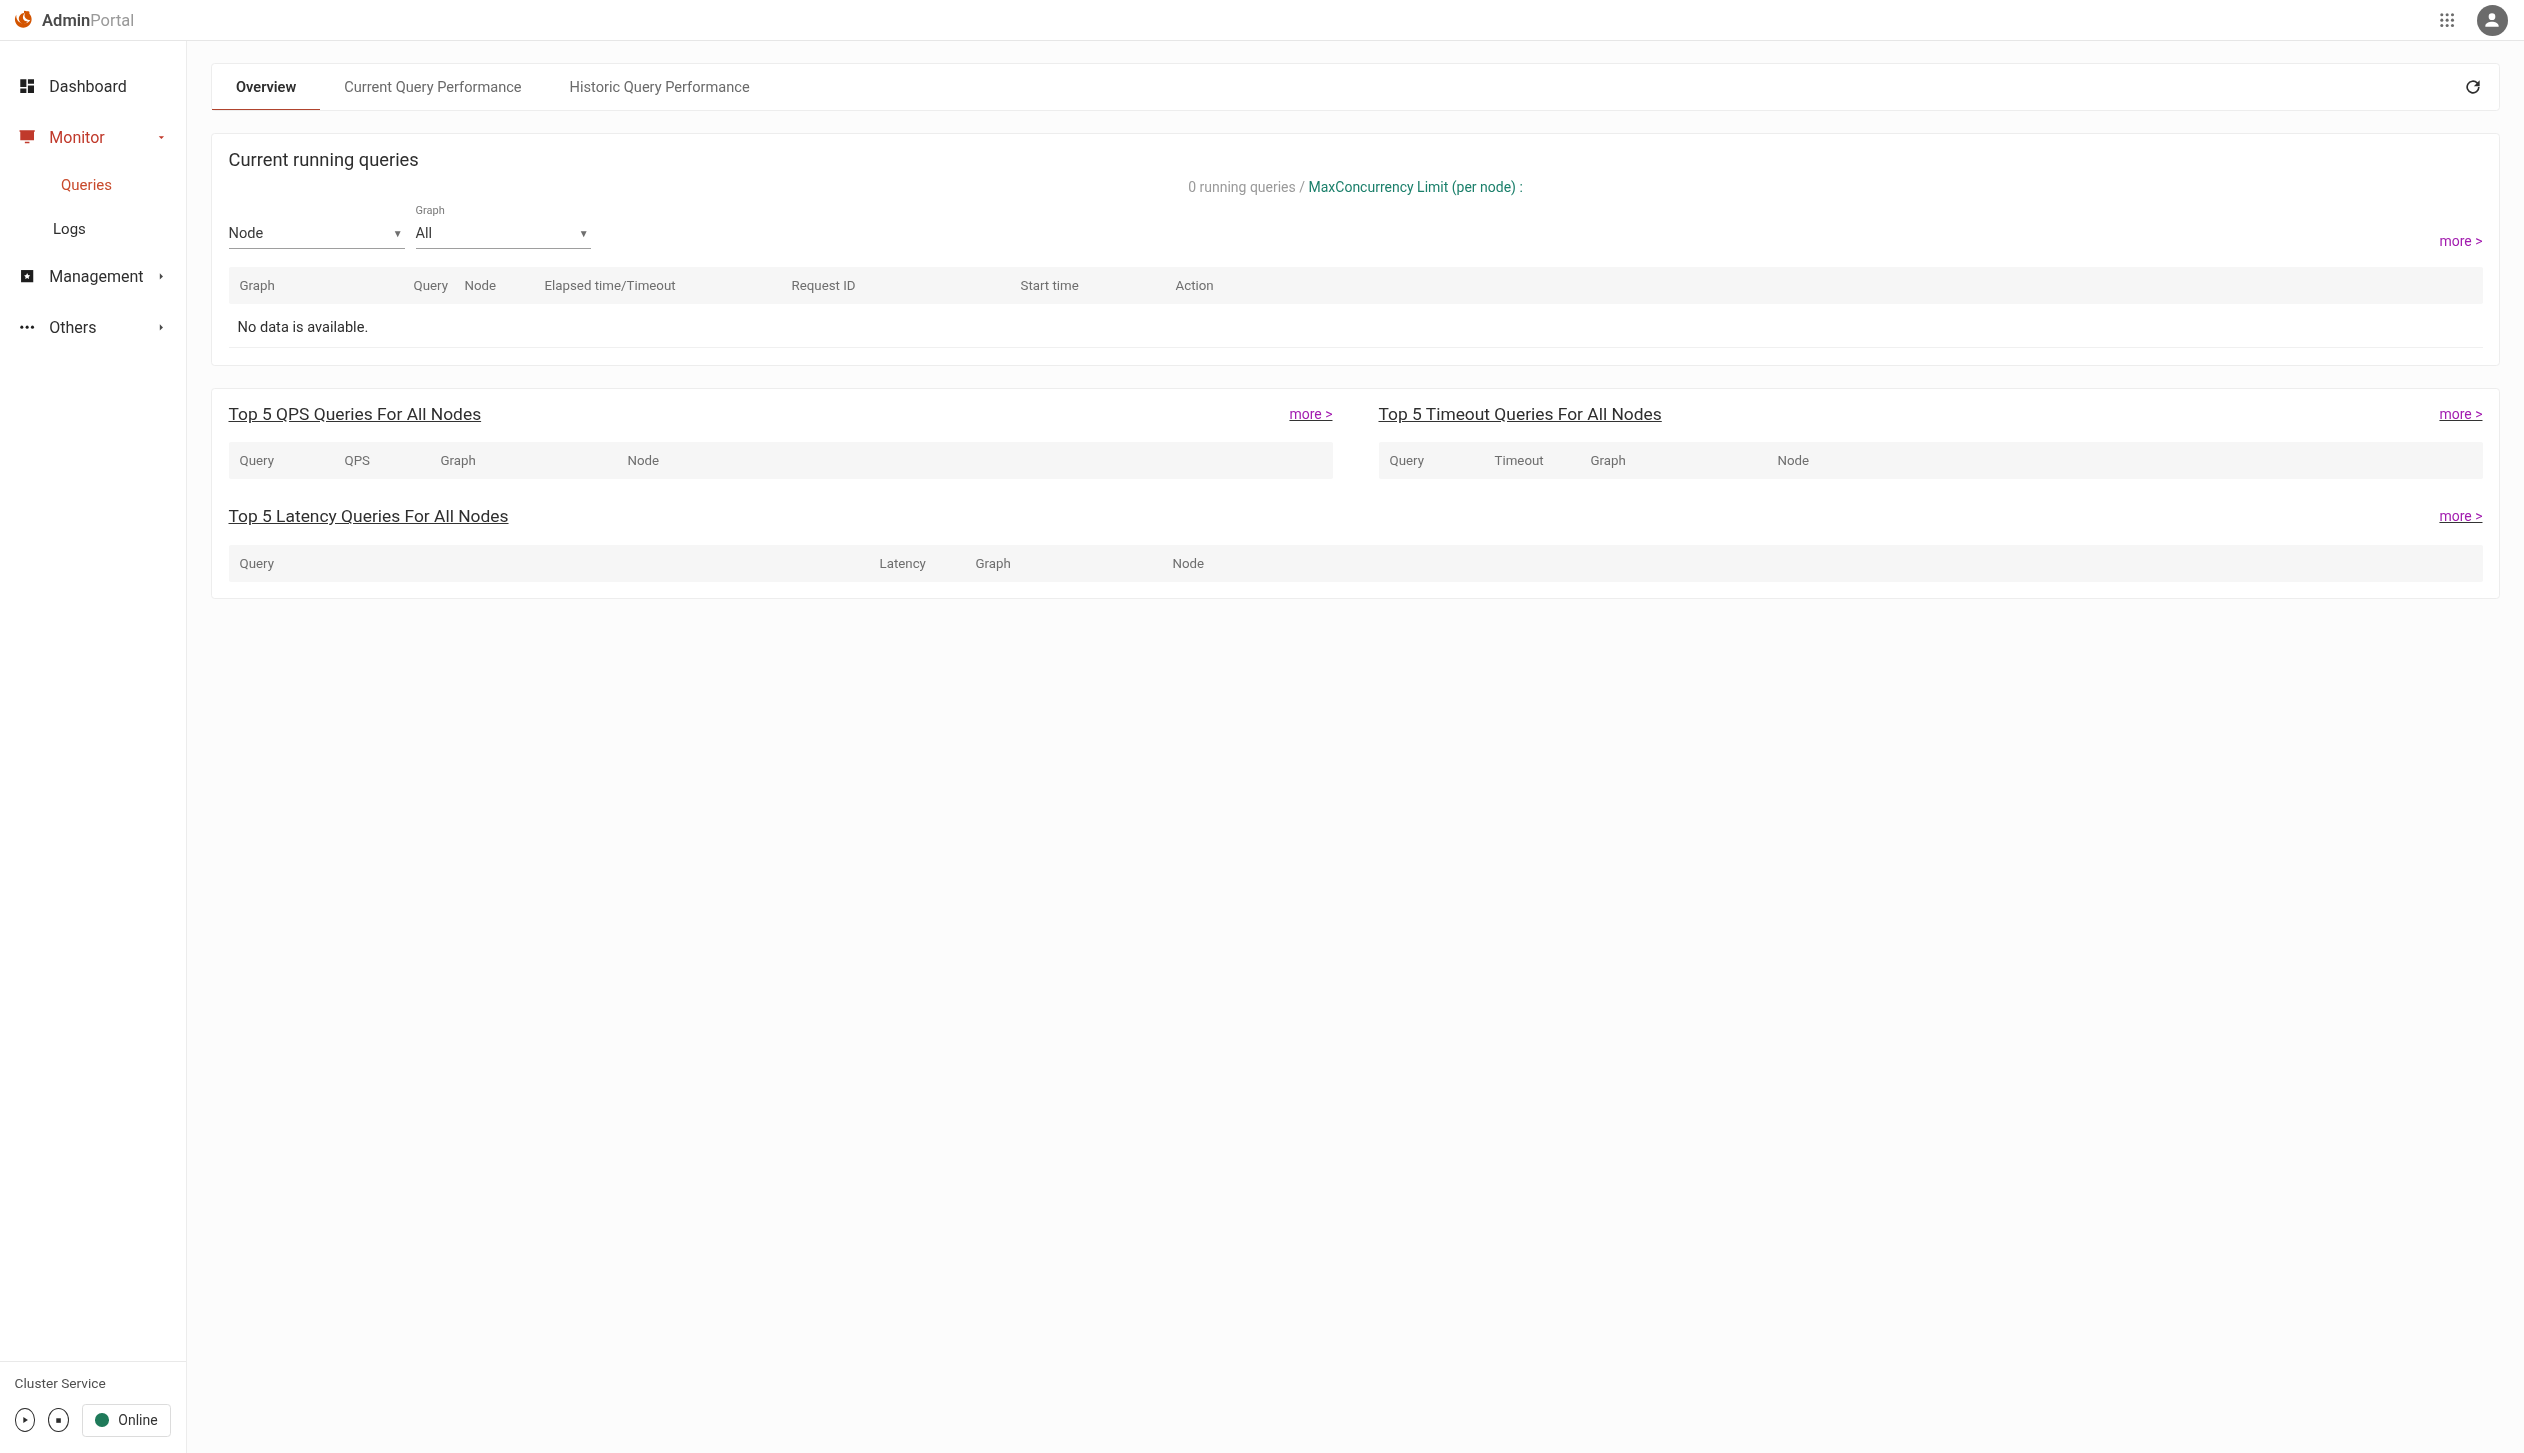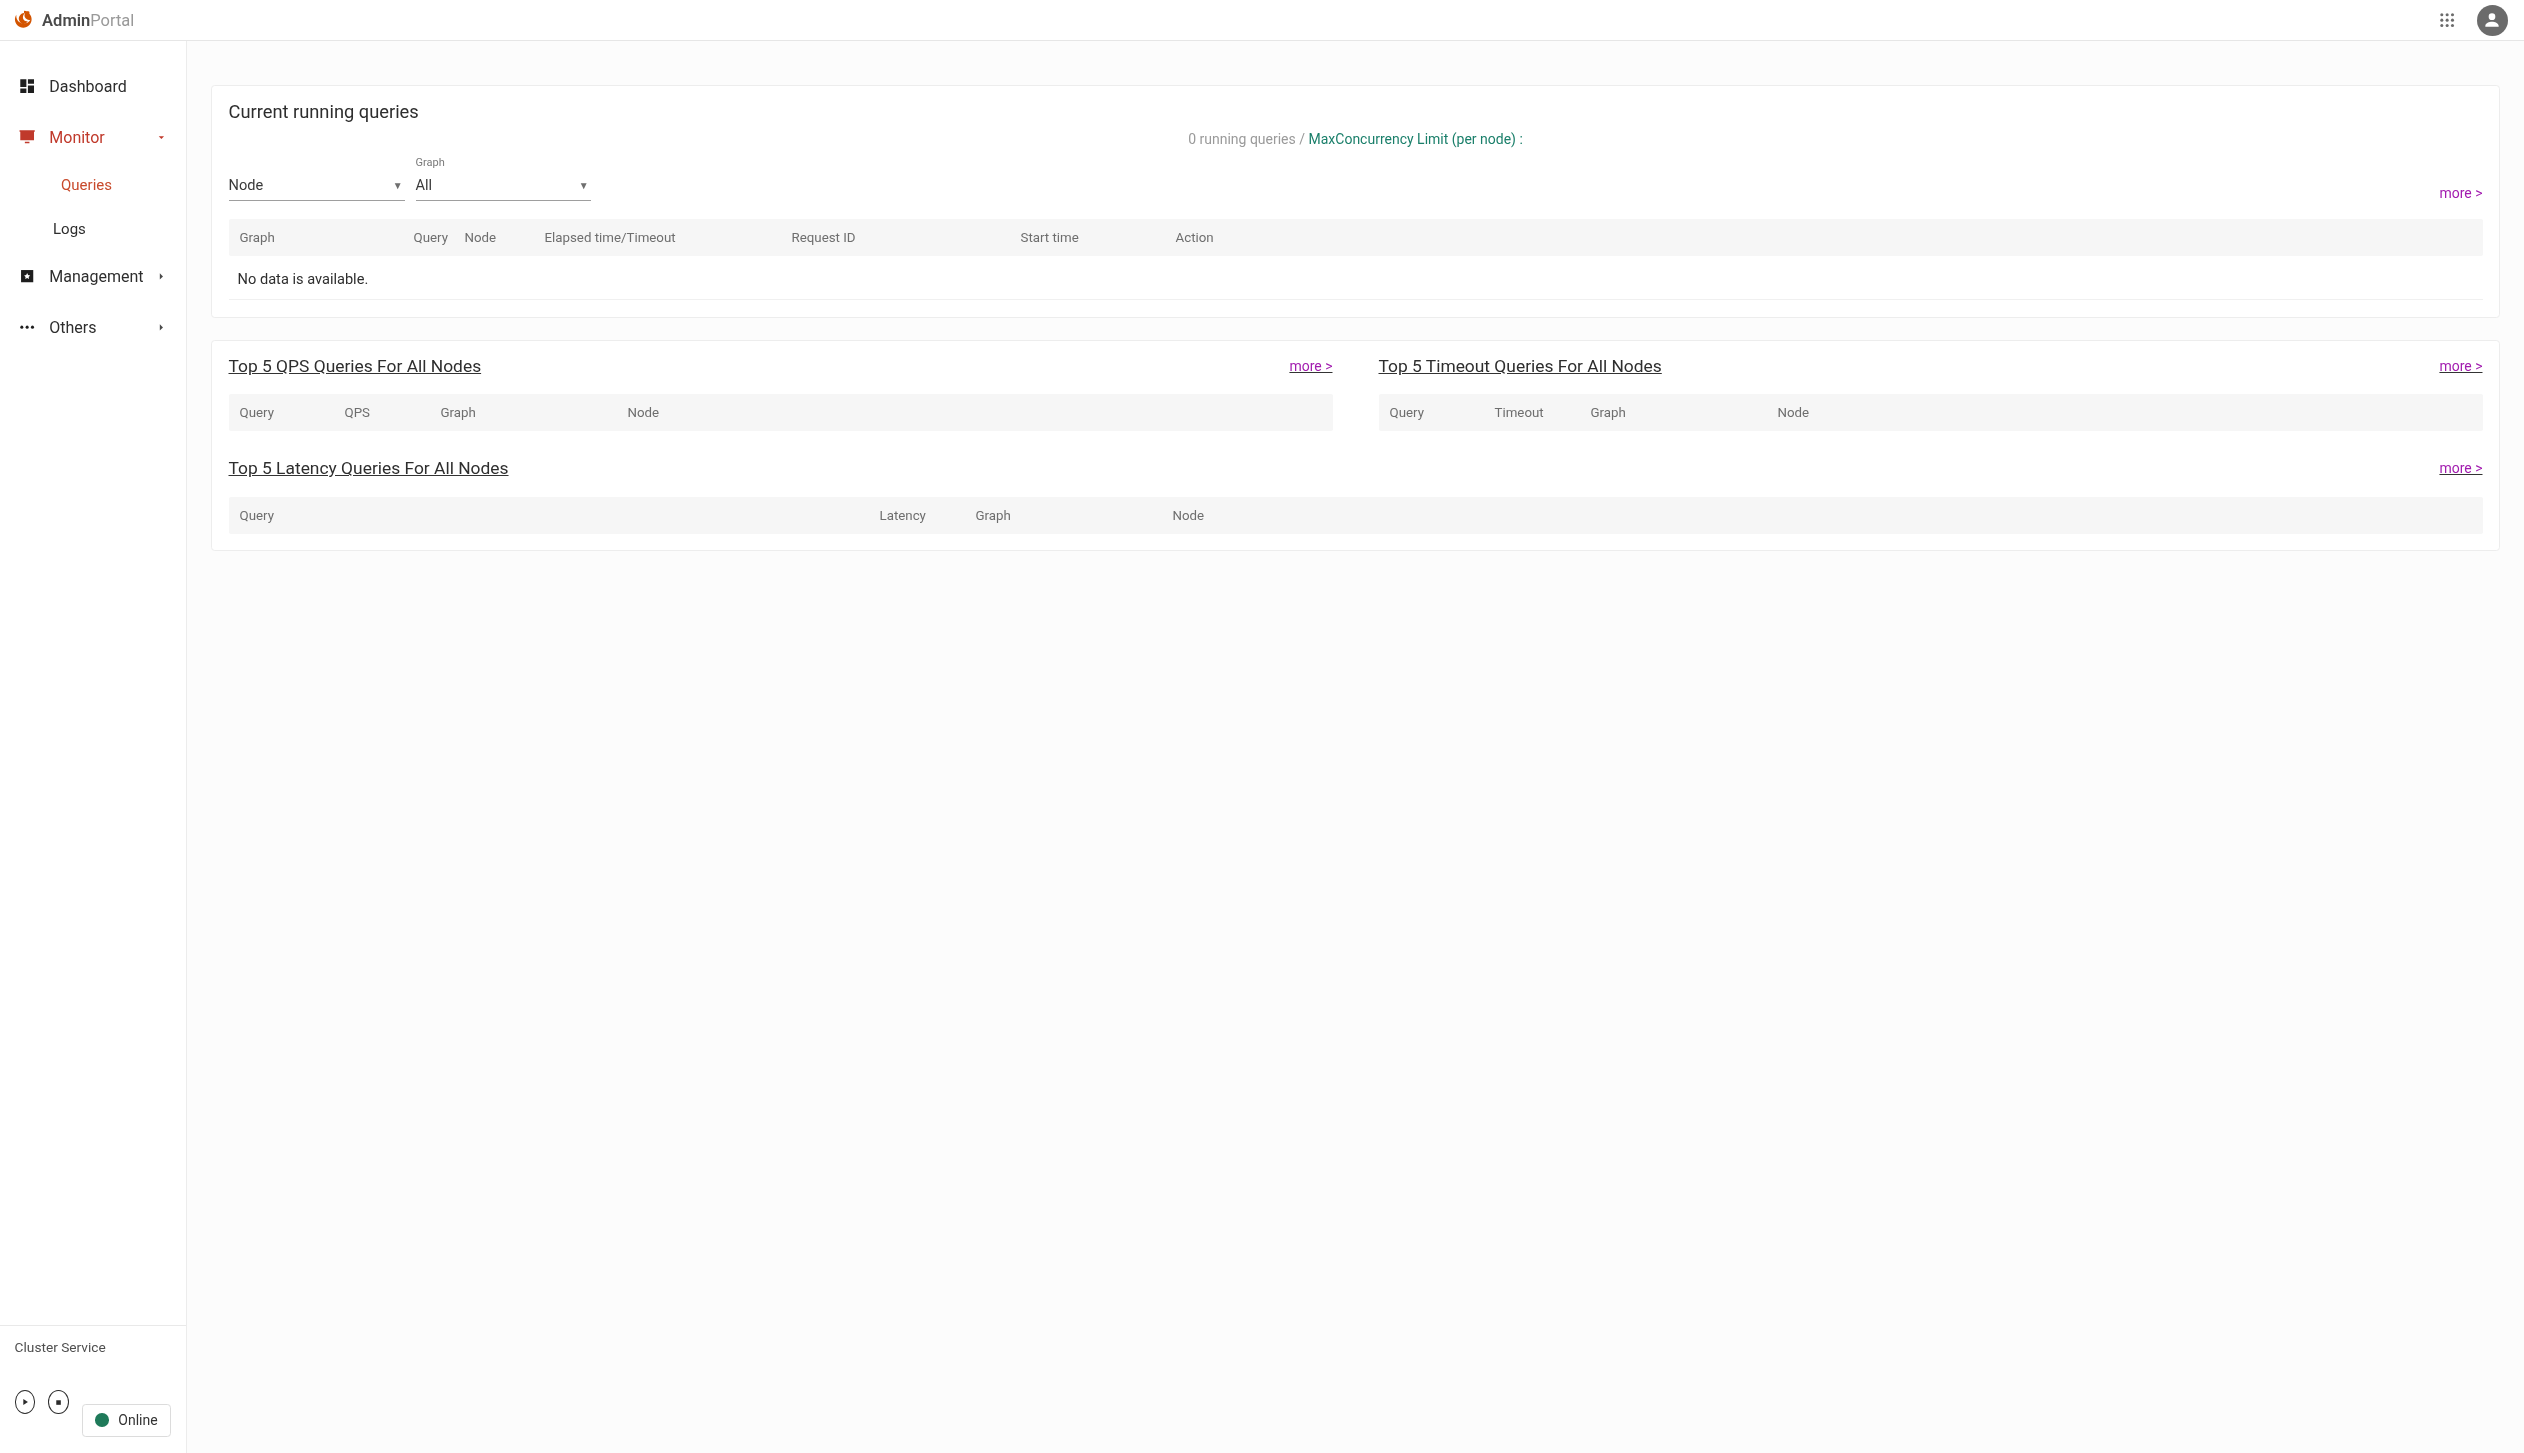--- a/index.html
+++ b/index.html
@@ -53,21 +53,21 @@
   .sidebar-spacer { flex: 1; }
   .cluster-block { border-top: 0.9px solid #e9e9e9; padding: 12.8px 14.6px 16.5px; }
   .cluster-title { font-size: 13.7px; color: #4f4f4f; margin-bottom: 12.8px; }
   .cluster-row { display: flex; align-items: center; gap: 12.8px; }
   .circle-btn {
     width: 24px; height: 24px; border: 1.8px solid #2c2c2c; border-radius: 50%;
     display:flex; align-items:center; justify-content:center; cursor:pointer;
   }
   .status-pill {
     border: 0.9px solid #dcdcdc; border-radius: 3.7px; padding: 7.3px 12.8px;
-    display: flex; align-items: center; gap: 9.1px; font-size: 14px; color:#333;margin-top:36px;
+    display: flex; align-items: center; gap: 9.1px; font-size: 14px; color:#333;
   }
   .status-dot { width: 13.7px; height: 13.7px; border-radius: 50%; background: #1f7a5a; }
 
   
   .main { flex: 1; padding: 22px 24px 37px 24px; background: #fcfcfc; }
   .tabs-card {
     background: #fff; border: 0.9px solid #ededed; border-radius: 3.7px;
     display: flex; align-items: center; height: 48px; padding-right: 11px;
   }
   .tabs { display: flex; height: 100%; }
@@ -237,20 +237,39 @@
         </span>
         <span class="status-pill">
           <span class="status-dot"></span>
           <span>Online</span>
         </span>
       </div>
     </div>
   </div>
 
   <div class="main">
+    <div class="tabs-card">
+      <div class="tabs">
+        <div class="tab active">
+            <span>Overview</span>
+          </div>
+        <div class="tab">
+            <span>Current Query Performance</span>
+          </div>
+        <div class="tab">
+            <span>Historic Query Performance</span>
+          </div>
+      </div>
+      <div class="tab-spacer"></div>
+      <span class="refresh-btn">
+        <svg width="20" height="20" viewBox="0 0 24 24">
+            <path fill="#2e2e2e" d="M17.65 6.35A8 8 0 1 0 20 12h-2a6 6 0 1 1-1.76-4.24L13 11h7V4l-2.35 2.35z"></path>
+          </svg>
+      </span>
+    </div>
 
     <div class="panel">
       <div class="panel-title">Current running queries</div>
       <div class="subline">
         <span>0 running queries / </span><span class="teal">MaxConcurrency Limit (per node) :</span>
       </div>
 
       <div class="filters-row">
         <div class="select-wrap">
           <div class="sel">

